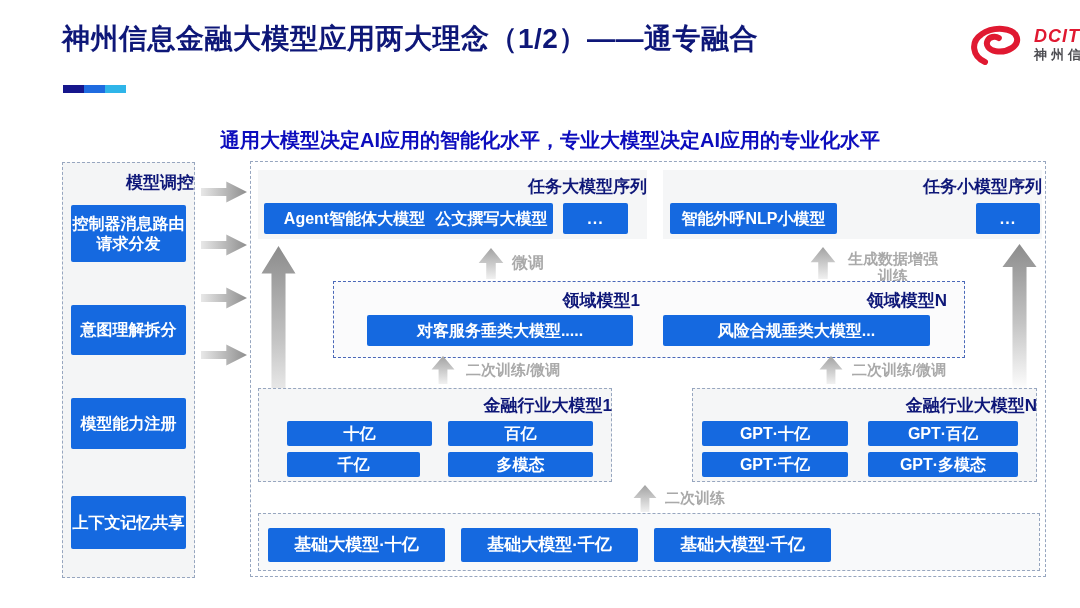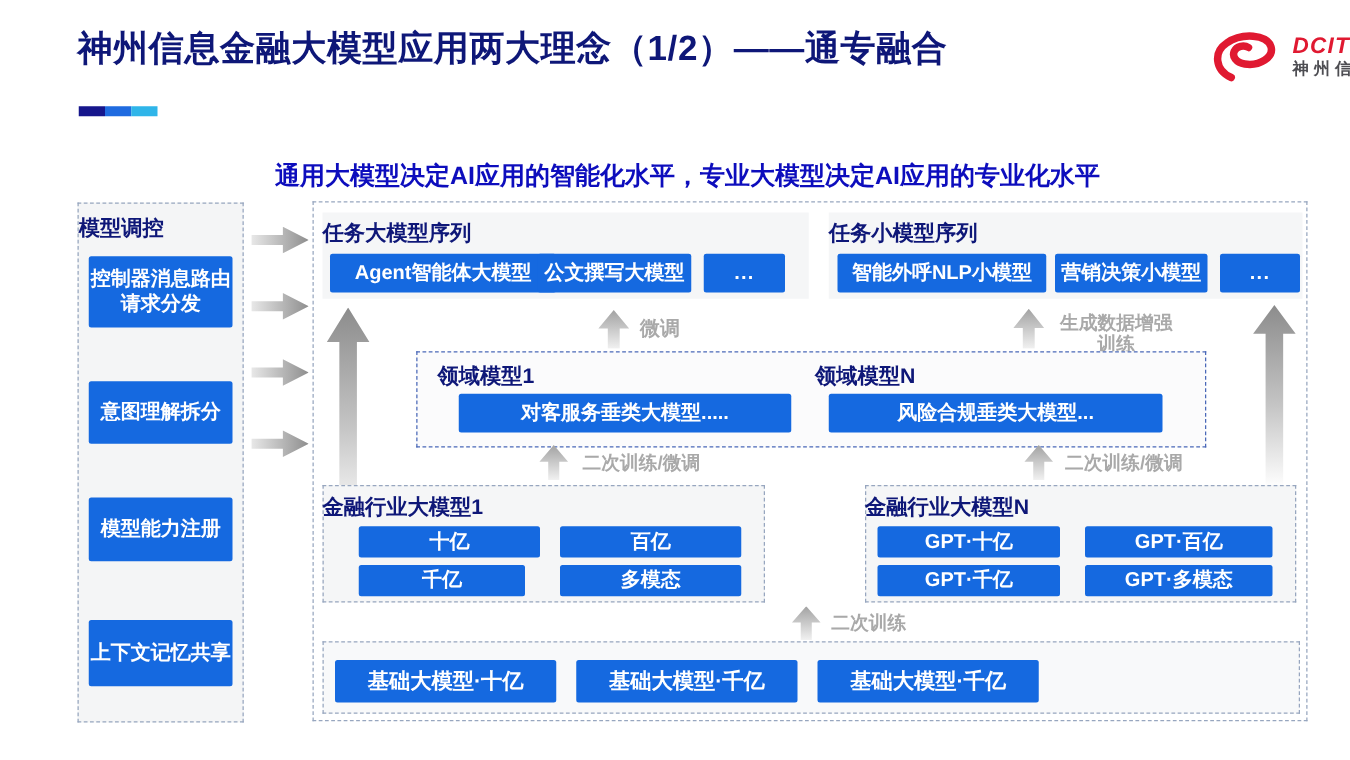--- a/index.html
+++ b/index.html
@@ -13,21 +13,21 @@
   .subtitle{position:absolute;left:150px;top:96px;width:800px;text-align:center;font-size:20px;font-weight:800;color:#0d0dbd;margin-top:31px;}
 
   .logo{position:absolute;right:18px;top:20px;display:flex;align-items:center;}
   .logo-text{margin-left:6px;}
   .logo-brand{font-size:18px;font-weight:800;font-style:italic;color:#e01931;letter-spacing:1px;line-height:1;}
   .logo-company{font-size:13px;font-weight:700;color:#4d4d52;letter-spacing:4px;margin-top:3px;line-height:1;}
 
   
   .dashed-box{position:absolute;border:1px dashed #97a6bf;box-sizing:border-box;}
   .panel{position:absolute;background:#f5f6f7;}
-  .box-header{position:absolute;font-size:17px;font-weight:800;color:#0e1778;text-align:left;white-space:nowrap;}
+  .box-header{position:absolute;font-size:17px;font-weight:800;color:#0e1778;text-align:right;white-space:nowrap;}
   .btn{position:absolute;background:#1569e0;color:#ffffff;font-weight:700;font-size:16px;display:flex;align-items:center;justify-content:center;text-align:center;border-radius:2px;line-height:1.2;}
   .gray-label{position:absolute;color:#a9a9a9;font-weight:700;font-size:15px;white-space:nowrap;}
 
   
   .ar-right{position:absolute;background:linear-gradient(90deg,#e8e8e8 0%,#8e8e8e 100%);
     clip-path:polygon(0% 33%,55% 33%,55% 6%,100% 50%,55% 94%,55% 67%,0% 67%);}
   .ar-up-sm{position:absolute;background:linear-gradient(180deg,#a2a2a2 0%,#f1f1f1 100%);
     clip-path:polygon(33% 100%,33% 48%,6% 48%,50% 0%,94% 48%,67% 48%,67% 100%);}
   .ar-up-big{position:absolute;background:linear-gradient(180deg,#8c8c8c 0%,#c4c4c4 55%,rgba(244,244,244,0.2) 100%);
     clip-path:polygon(31% 100%,31% 16%,4% 16%,50% 0%,96% 16%,69% 16%,69% 100%);}
@@ -86,21 +86,20 @@
 
   <div class="panel" style="left:258px;top:170px;width:389px;height:69px;"></div>
   <div class="box-header" style="left:258px;width:389px;top:175px;">任务大模型序列</div>
   <div class="btn" style="left:264px;top:203px;width:181px;height:31px;">Agent智能体大模型</div>
   <div class="btn" style="left:430px;top:203px;width:123px;height:31px;">公文撰写大模型</div>
   <div class="btn ellipsis-btn" style="left:563px;top:203px;width:65px;height:31px;">...</div>
 
   <div class="panel" style="left:663px;top:170px;width:379px;height:69px;"></div>
   <div class="box-header" style="left:663px;width:379px;top:175px;">任务小模型序列</div>
   <div class="btn" style="left:670px;top:203px;width:167px;height:31px;">智能外呼NLP小模型</div>
-  <div class="btn" style="left:844px;top:203px;width:122px;height:31px;">营销决策小模型</div>
   <div class="btn ellipsis-btn" style="left:976px;top:203px;width:64px;height:31px;">...</div>
 
   <div class="ar-up-big" style="left:260px;top:246px;width:37px;height:172px;"></div>
   <div class="ar-up-big" style="left:1001px;top:244px;width:37px;height:144px;"></div>
 
   <div class="ar-up-sm" style="left:477px;top:248px;width:28px;height:31px;"></div>
   <div class="gray-label" style="left:512px;top:253px;font-size:16px;">微调</div>
 
   <div class="ar-up-sm" style="left:809px;top:247px;width:28px;height:32px;"></div>
   <div class="gray-label" style="left:843px;top:250px;width:100px;text-align:center;line-height:1.15;white-space:normal;">

